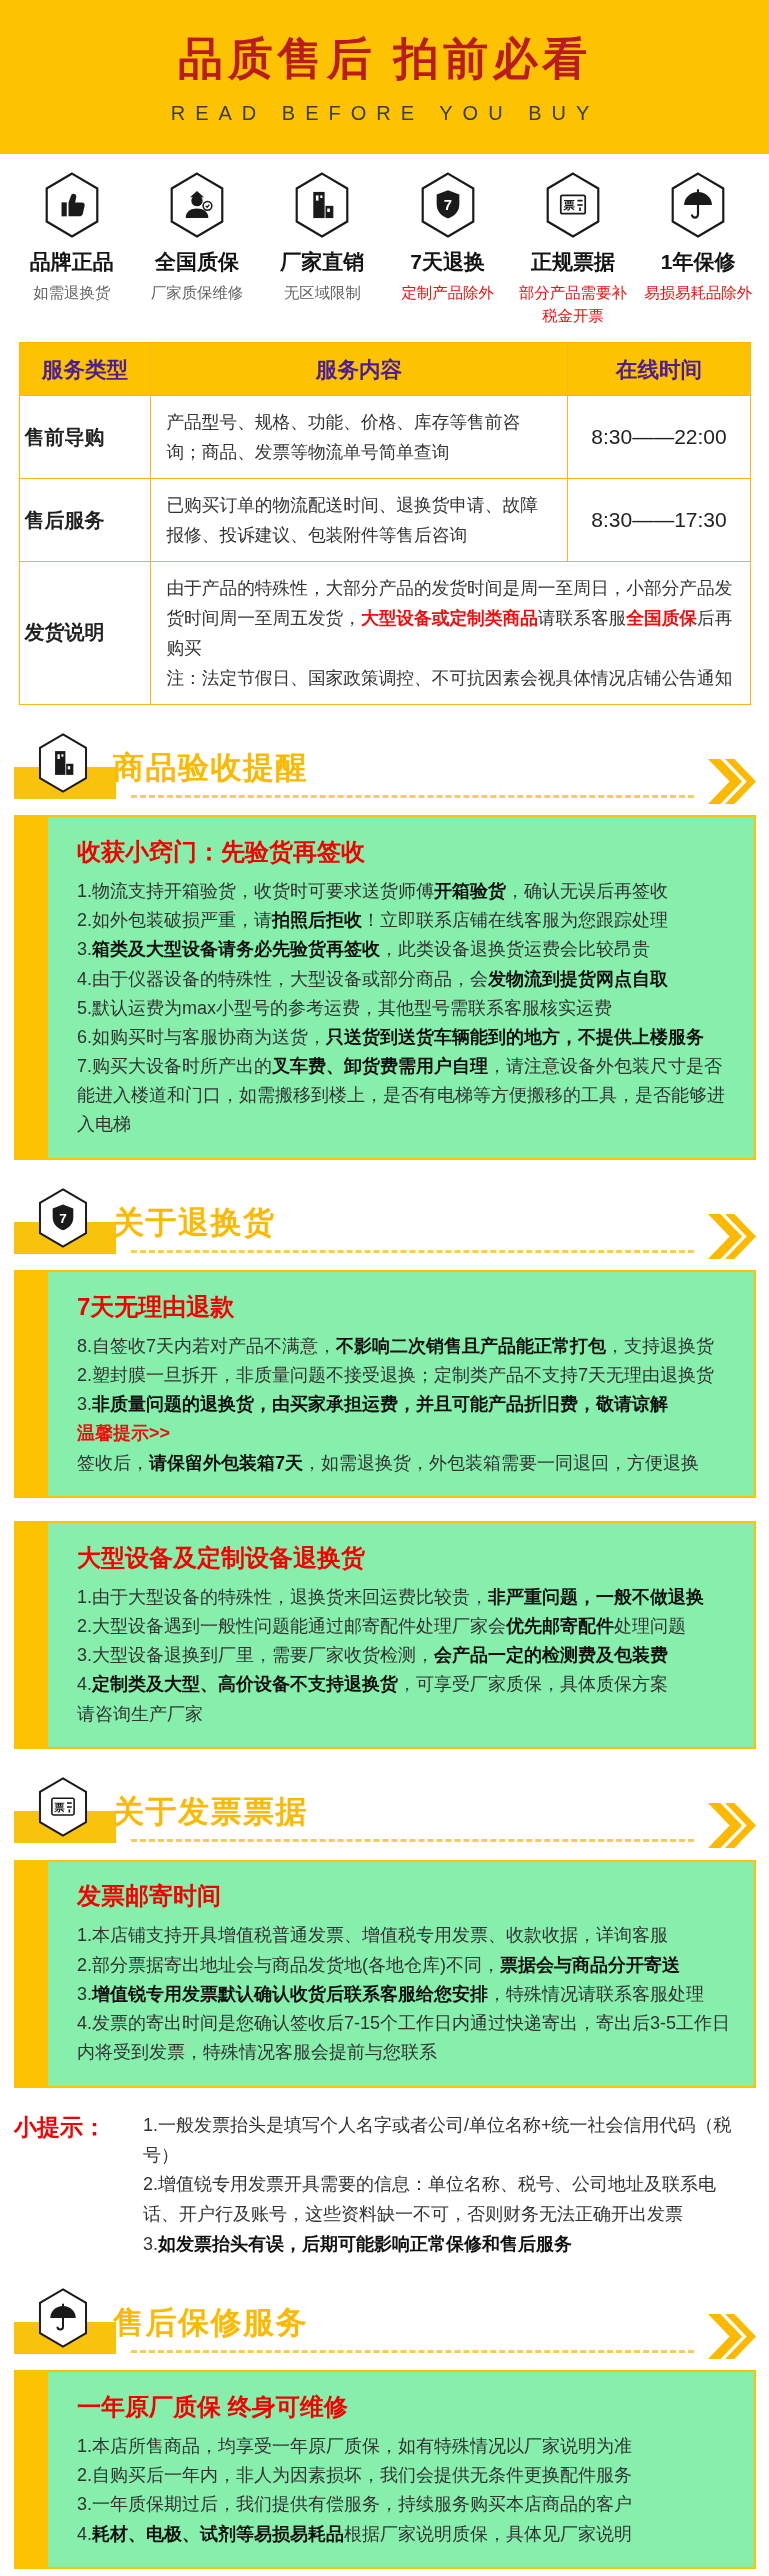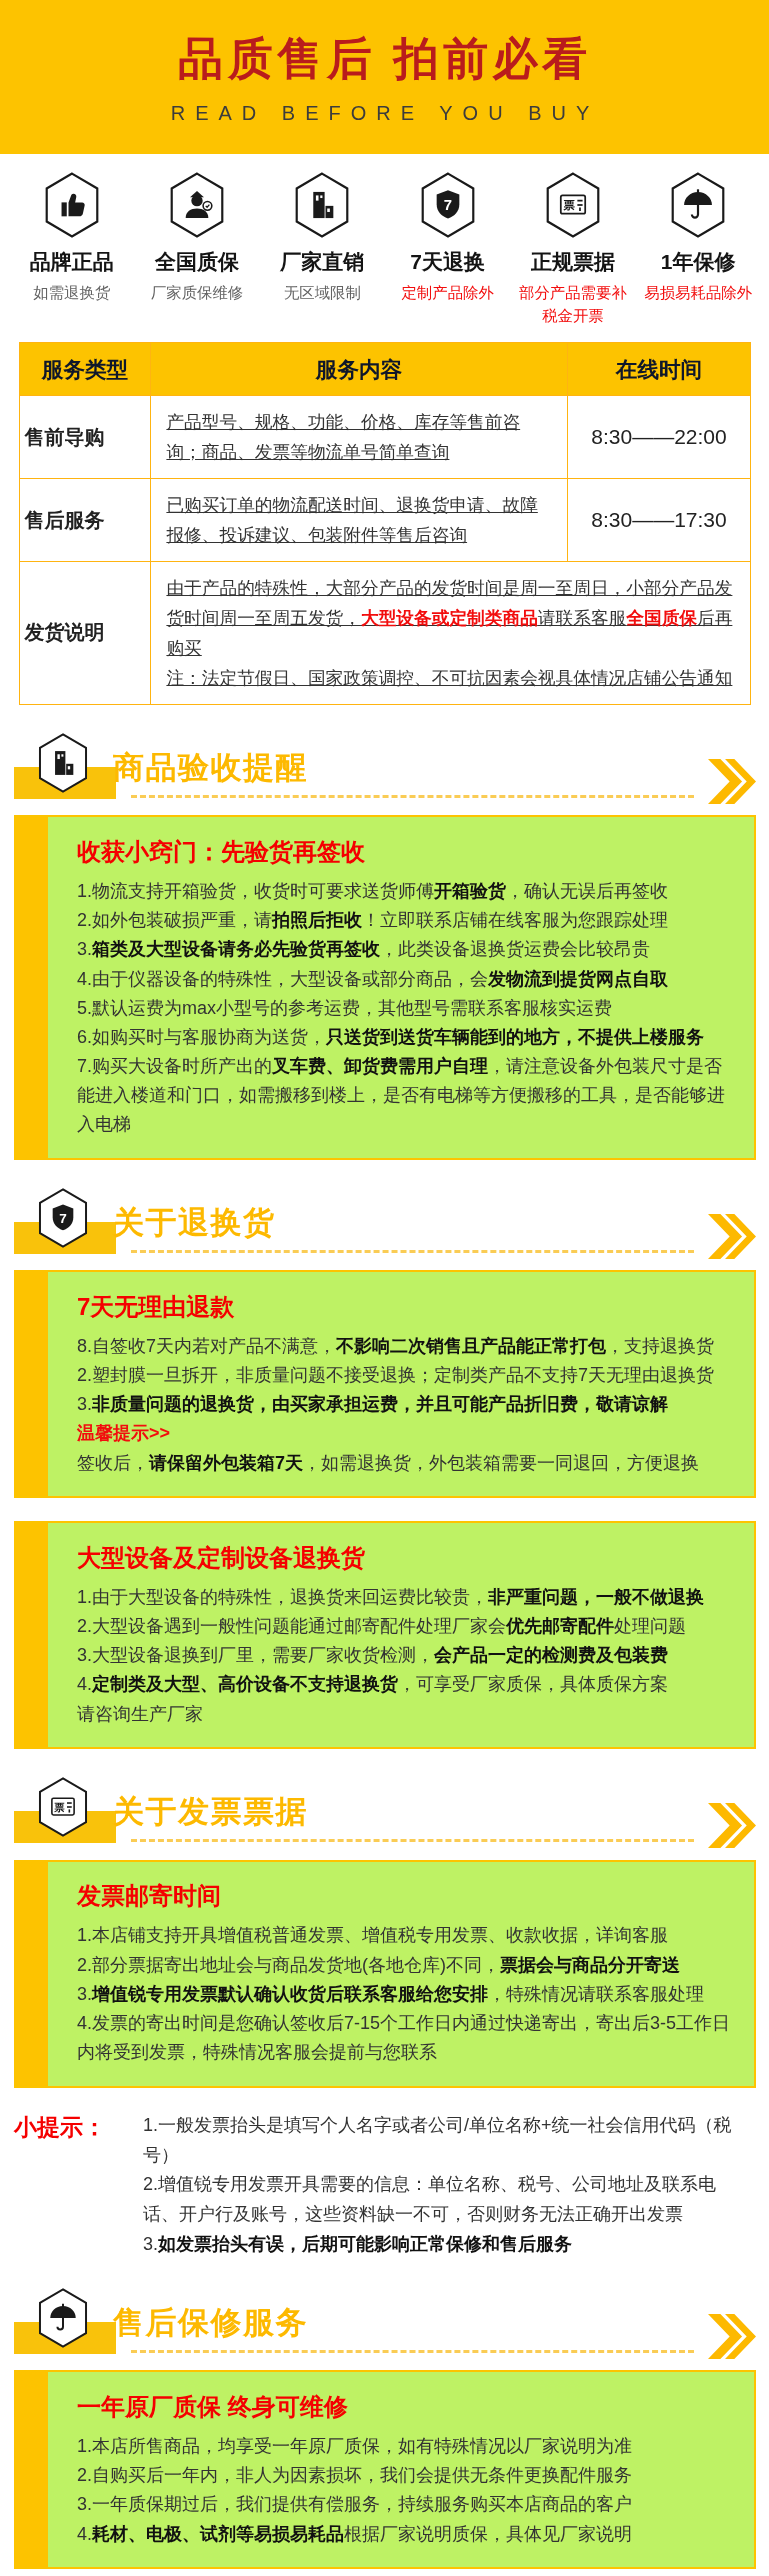--- a/index.html
+++ b/index.html
@@ -21,38 +21,38 @@
   .badge{width:122px;display:flex;flex-direction:column;align-items:center;text-align:center;}
   .badge svg{display:block;}
   .badge-title{margin-top:9.2px;font-size:21px;font-weight:bold;color:#141414;}
   .badge-note{margin-top:6.2px;font-size:15.4px;line-height:1.45;width:108px;}
   .badge-note.gray{color:var(--note-gray);}
   .badge-note.red{color:var(--red);}
 
   
   .table-wrap{margin:10.8px 19px 0;}
   table.svc{width:100%;border-collapse:collapse;}
-  table.svc th{background:var(--brand);color:#0f172a;font-size:21.6px;font-weight:bold;padding:11.5px 4.6px;border:1.5px solid var(--table-border);}
+  table.svc th{background:var(--brand);color:#4c1d95;font-size:21.6px;font-weight:bold;padding:11.5px 4.6px;border:1.5px solid var(--table-border);}
   table.svc td{border:1.5px solid var(--table-border);background:#fff;vertical-align:middle;}
   td.cell-type{width:131px;text-align:left;font-size:20px;font-weight:bold;color:#222;padding:7.7px 4.6px;}
   td.cell-content{padding:10.8px 15.4px;}
-  td.cell-content p{font-size:17.7px;color:var(--text);line-height:1.7;text-decoration:underline;}
+  td.cell-content p{font-size:17.7px;color:var(--text);line-height:1.7;}
   td.cell-time{width:183px;text-align:center;font-size:21px;color:#222;padding:7.7px 4.6px;}
 
   
   .sec{margin-top:24.6px;}
   .sec-head{position:relative;height:75px;margin:0 14px;}
   .sec-band{position:absolute;left:0;top:37px;width:102px;height:32px;background:var(--band);}
   .sec-hex{position:absolute;left:21.6px;top:0;}
   .sec-title{position:absolute;left:99px;top:17px;font-size:31px;font-weight:bold;color:var(--sec-title);letter-spacing:1.5px;}
   .sec-dash{position:absolute;left:117px;right:62px;top:65px;border-top:3.8px dashed var(--dash);}
   .sec-chev{position:absolute;right:0;top:29px;}
 
   
-  .panel{display:flex;margin:10.8px 14px 23px;border:2.3px solid var(--brand);background:#bef264;}
+  .panel{display:flex;margin:10.8px 14px 23px;border:2.3px solid var(--brand);background:#86efac;}
   .panel-bar{width:32px;background:var(--brand);flex:none;}
   .panel-body{flex:1;padding:17px 23px 18.5px 29px;}
   .panel-title{font-size:24px;font-weight:bold;color:var(--title-red);margin:1.5px 0 9.2px;}
   .lines p, .rich-line{font-size:18px;color:var(--text);line-height:1.62;}
   .seg-b{font-weight:bold;color:var(--bold-text);}
   .seg-r{color:var(--red);}
   .seg-r.seg-b{color:var(--red);}
 
   
   .tips{display:flex;margin:21.6px 14px 4.6px;}

